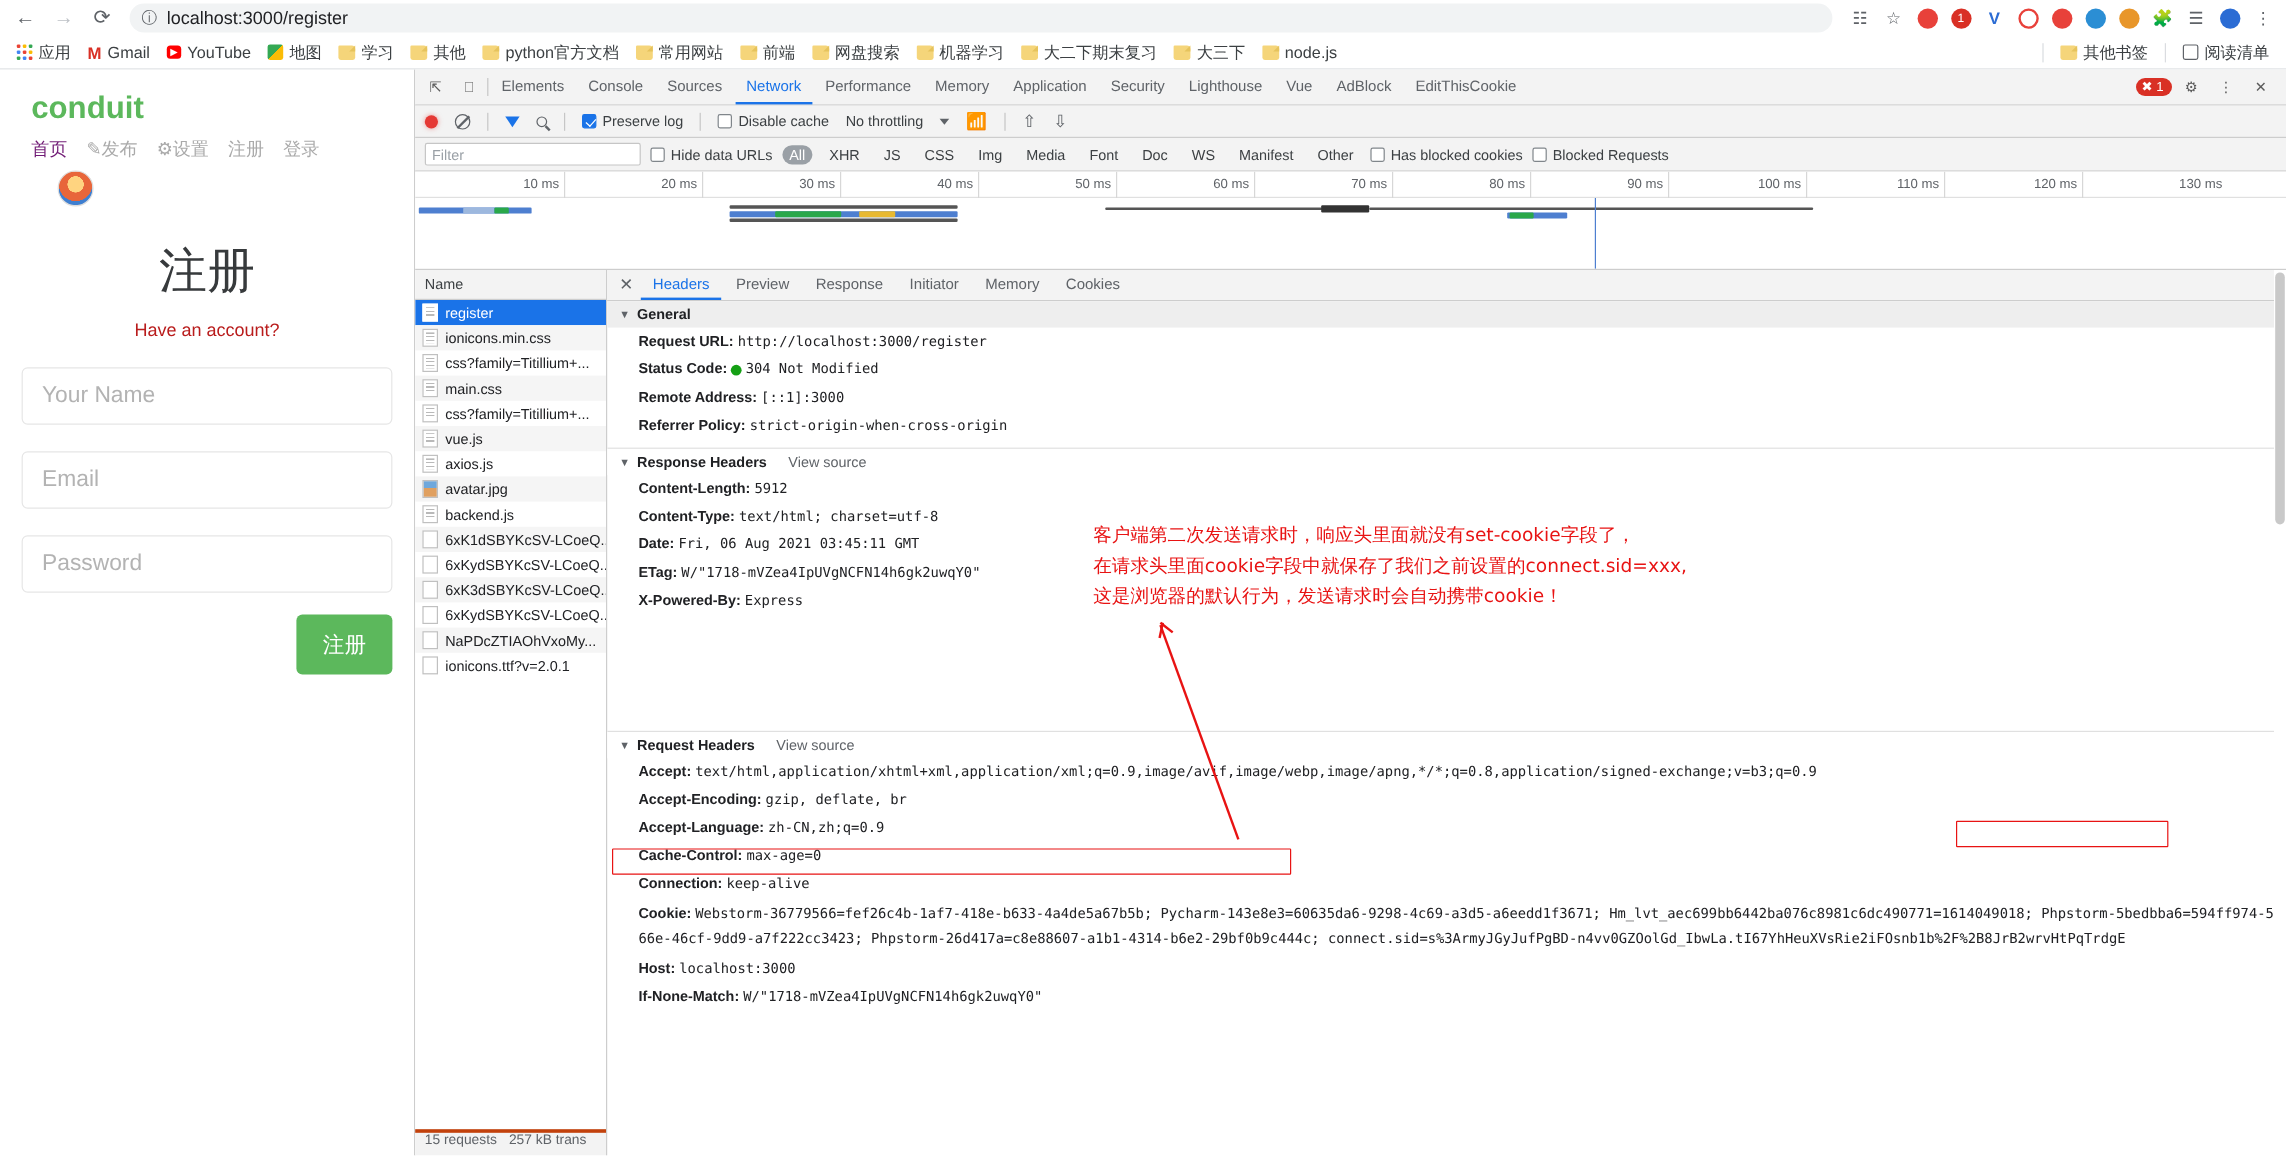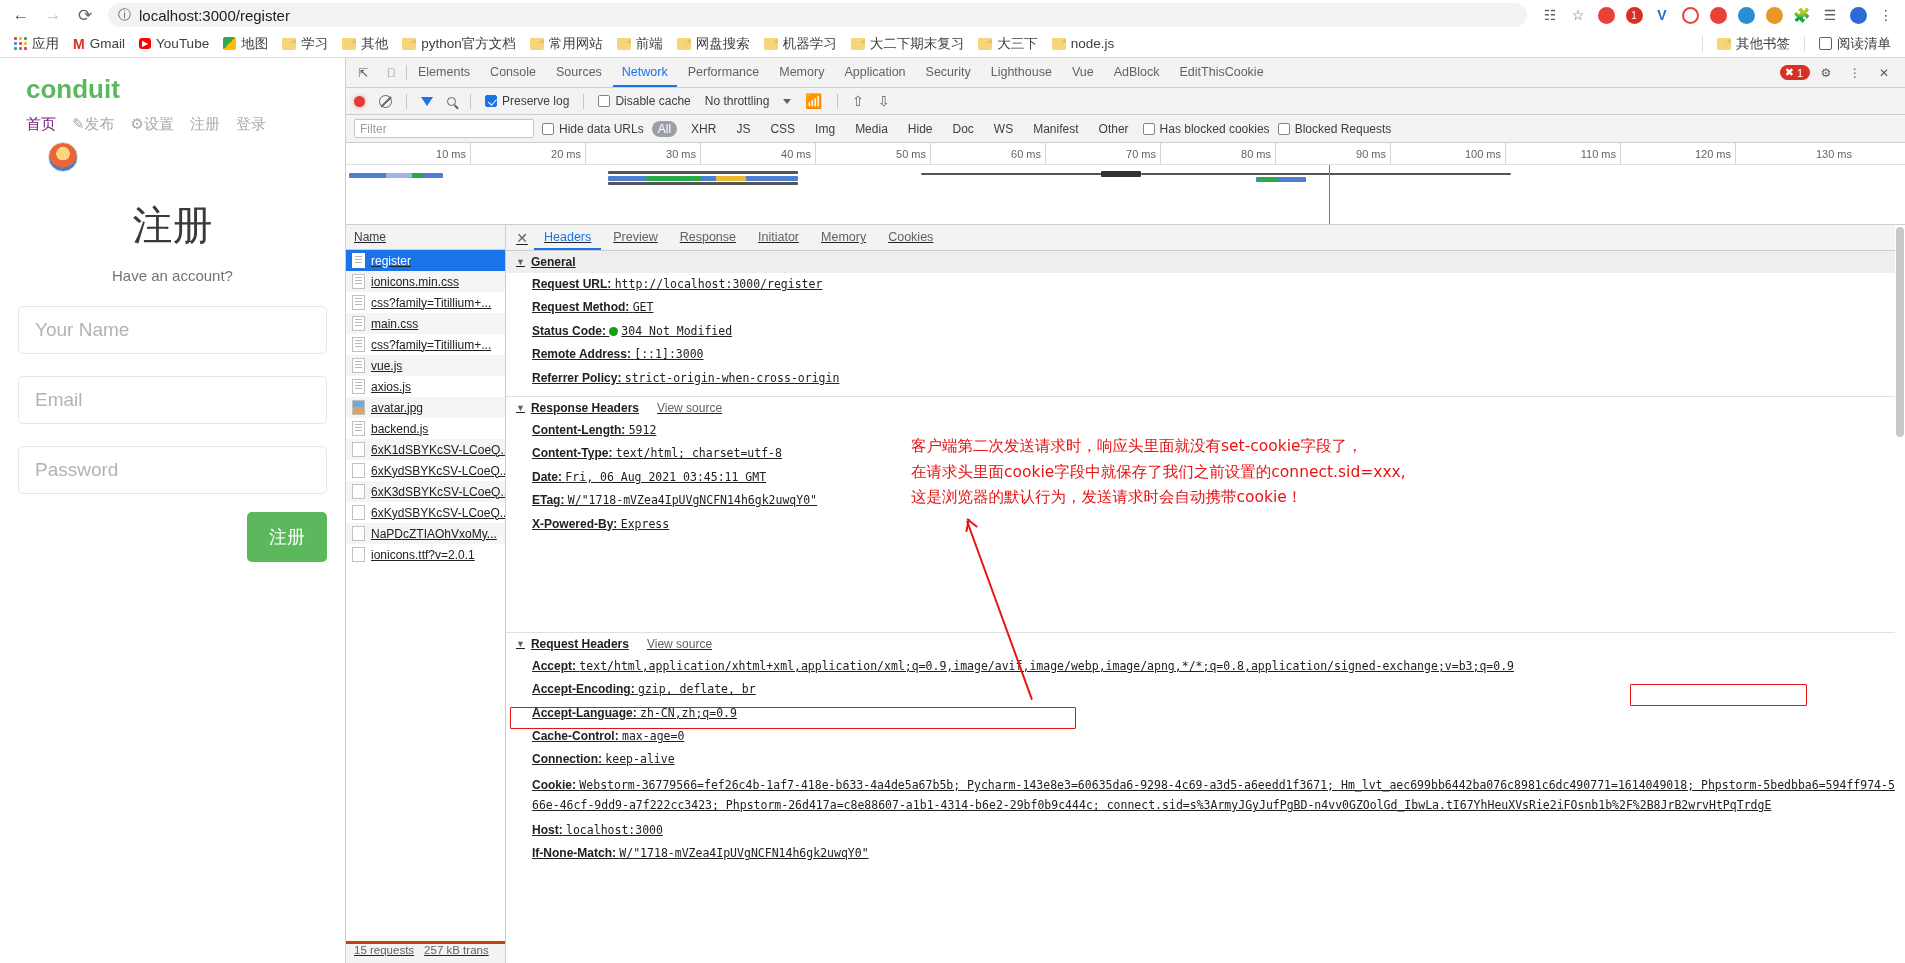--- a/index.html
+++ b/index.html
@@ -42,21 +42,21 @@
   
   .brand { color:#5cb85c; font-size:26px; font-weight:bold; padding:16px 0 0 26px; }
   .appnav { display:flex; gap:16px; padding:10px 0 0 26px; font-size:15px; color:#aaa; align-items:center;}
   .appnav .active { color:#701a75; }
   .appnav span { white-space:nowrap; }
   .avatar-row { padding:8px 0 0 48px; }
   .avatar { width:30px; height:30px; border-radius:50%;
     background:radial-gradient(circle at 50% 38%, #ffd480 0 30%, #e8663a 31% 62%, #3f7fd0 63% 100%);
     border:1px solid #ddd; display:block; }
   .reg-title { text-align:center; font-size:40px; color:#373a3c; margin-top:26px; font-weight:400;}
-  .have-acct { text-align:center; color:#737373; font-size:15px; margin-top:14px; }
+  .have-acct { text-align:center; color:#b91c1c; font-size:15px; margin-top:14px; }
   .field { margin:22px 18px 0 18px; height:48px; border:1px solid #e6e6e6; border-radius:5px;
     display:flex; align-items:center; padding:0 16px; font-size:19px; color:#b3b3b3; }
   .btn-row { display:flex; justify-content:flex-end; padding:18px 18px 0 0; }
   .btn-signup { background:#5cb85c; color:#fff; border:none; border-radius:5px;
     font-size:18px; padding:13px 22px; }
   .footer { position:absolute; left:0; right:0; bottom:0; background:#f3f3f3; padding:12px 14px;
     font-size:12.5px; color:#bbb; line-height:1.9; }
   .footer b { color:#5cb85c; font-size:15px; }
   .footer a { color:#5cb85c; text-decoration:none; }
 
@@ -99,21 +99,21 @@
 
   
   .overview{height:82px;border-bottom:1px solid #cdcdcd;position:relative;background:#fff;overflow:hidden;}
   .ov-ruler{height:22px;position:relative;border-bottom:1px solid #e0e0e0;}
   .ov-tick{position:absolute;top:0;height:22px;border-right:1px solid #d7d7d7;font-size:11px;
     color:#5f6368;text-align:right;padding-right:4px;line-height:22px;box-sizing:border-box;}
   .ov-bar{position:absolute;height:5px;border-radius:1px;}
   .ov-line{position:absolute;top:22px;bottom:0;width:1px;background:#4e7fd0;}
 
   
-  .dt-main{flex:1;display:flex;min-height:0;text-decoration:underline;}
+  .dt-main{flex:1;display:flex;min-height:0;}
   .namecol{width:160px;flex:none;border-right:1px solid #cdcdcd;display:flex;flex-direction:column;background:#fff;}
   .namecol-head{height:25px;background:#f3f3f3;border-bottom:1px solid #cdcdcd;display:flex;
     align-items:center;padding:0 8px;font-size:12px;color:#3c4043;}
   .reqlist{flex:1;overflow:hidden;}
   .req{height:21px;display:flex;align-items:center;gap:6px;padding:0 6px;font-size:12px;color:#202124;
     white-space:nowrap;overflow:hidden;}
   .req:nth-child(even){background:#f5f5f5;}
   .req.sel{background:#1a73e8;color:#fff;}
   .ficon{width:13px;height:15px;border:1px solid #c0c0c0;background:#fff;flex:none;position:relative;}
   .ficon.doc:after{content:"";position:absolute;left:2px;top:2px;right:2px;bottom:2px;
@@ -363,21 +363,21 @@
       <span class="chk-lbl">
         <span class="cb"></span>
         <span>Hide data URLs</span>
       </span>
       <span class="type-pill sel">All</span>
       <span class="type-pill">XHR</span>
       <span class="type-pill">JS</span>
       <span class="type-pill">CSS</span>
       <span class="type-pill">Img</span>
       <span class="type-pill">Media</span>
-      <span class="type-pill">Hide</span>
+      <span class="type-pill">Font</span>
       <span class="type-pill">Doc</span>
       <span class="type-pill">WS</span>
       <span class="type-pill">Manifest</span>
       <span class="type-pill">Other</span>
       <span class="chk-lbl">
         <span class="cb"></span>
         <span>Has blocked cookies</span>
       </span>
       <span class="chk-lbl">
         <span class="cb"></span>
@@ -498,21 +498,20 @@
           <div class="d-tab">Memory</div>
           <div class="d-tab">Cookies</div>
         </div>
 
         <div class="hdrs">
           <div class="sect-title">
             <span class="tri">▼</span>
             <span>General</span>
           </div>
           <div class="hrow"><b>Request URL:</b> <span class="mono">http://localhost:3000/register</span></div>
-          <div class="hrow"><b>Request Method:</b> <span class="mono">GET</span></div>
           <div class="hrow"><b>Status Code:</b> <span class="green-dot"></span><span class="mono">304 Not Modified</span></div>
           <div class="hrow"><b>Remote Address:</b> <span class="mono">[::1]:3000</span></div>
           <div class="hrow"><b>Referrer Policy:</b> <span class="mono">strict-origin-when-cross-origin</span></div>
 
           <div class="sect-title plain" style="margin-top:6px;">
             <span class="tri">▼</span>
             <span>Response Headers</span>
             <span class="viewsrc">View source</span>
           </div>
           <div class="hrow"><b>Content-Length:</b> <span class="mono">5912</span></div>

